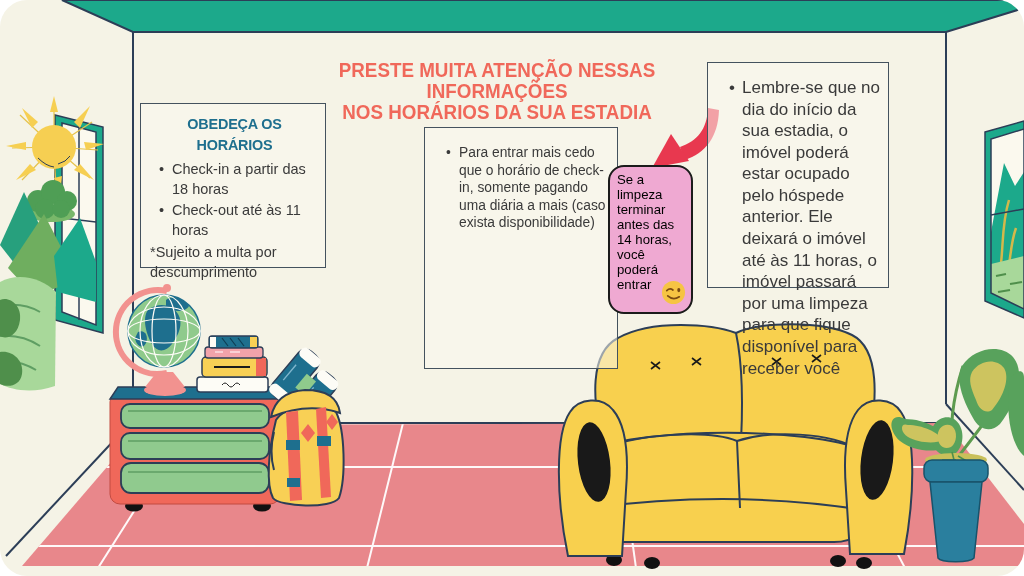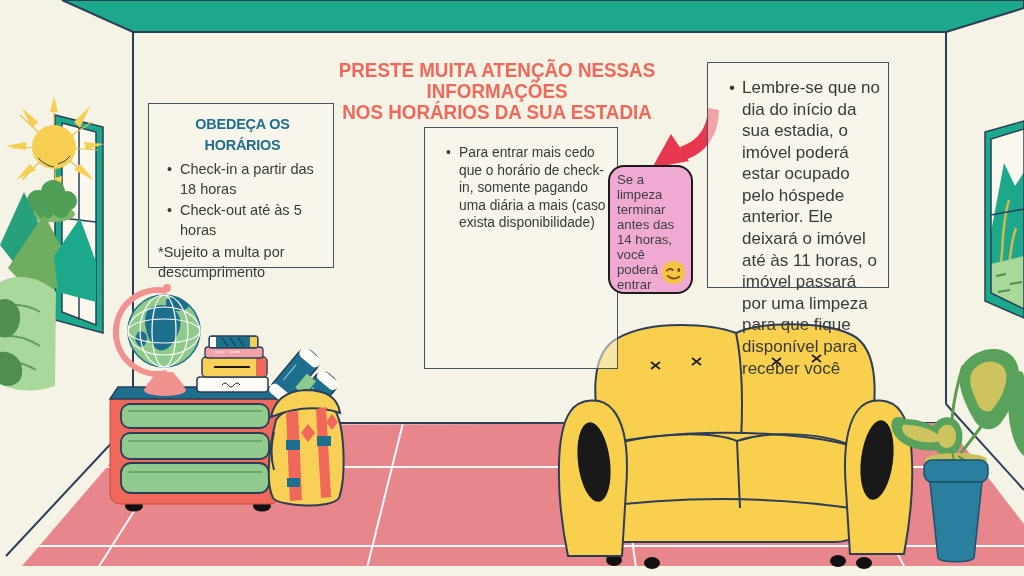--- a/index.html
+++ b/index.html
@@ -1,43 +1,43 @@
 <!DOCTYPE html>
 <html><head>
 <meta charset="utf-8">
 <style>
   html,body{margin:0;padding:0;}
   body{font-family:"Liberation Sans", sans-serif;}
-  .stage{position:relative;width:1024px;height:576px;overflow:hidden;background:#f5f3e6;}
+  .stage{position:relative;width:1024px;height:576px;overflow:hidden;background:#f5f3e6;border-radius:27px;}
   .stage svg.room{position:absolute;left:0;top:0;}
 
   .title{position:absolute;left:252px;top:60px;width:490px;text-align:center;
     color:#f0685a;font-weight:bold;font-size:20px;line-height:1.06;letter-spacing:0px;
     transform:scaleX(0.94);transform-origin:center top;}
 
   .info-box{position:absolute;border:1.6px solid #44525e;background:rgba(250,248,238,0.55);
     color:#3a3a3a;box-sizing:border-box;}
   .info-box ul{margin:3px 0 0 0;padding:0 0 0 22px;list-style:none;}
   .info-box li{position:relative;padding-left:0;}
   .info-box li::before{content:"\2022";position:absolute;left:-13px;top:0;}
 
   .left-box{left:140px;top:103px;width:186px;height:165px;padding:9px 6px 6px 9px;
-    font-size:14.5px;line-height:1.42;margin-left:8px;}
+    font-size:14.5px;line-height:1.42;}
   .left-box .heading{color:#1e6f8e;font-weight:bold;font-size:15px;text-align:center;
     letter-spacing:-0.2px;margin:0 0 2px 0;transform:scaleX(0.96);}
   .left-box .footnote{margin-top:1px;}
 
   .middle-box{left:392px;top:127px;width:194px;height:242px;padding:13px 6px 6px 12px;
     font-size:13.8px;line-height:1.27;margin-left:32px;}
   .right-box{left:707px;top:62px;width:182px;height:226px;padding:11px 6px 6px 12px;
     font-size:17px;line-height:1.27;}
 
-  .bubble{position:absolute;left:608px;top:165px;width:85px;height:129px;
+  .bubble{position:absolute;left:608px;top:165px;width:85px;height:149px;
     background:#efa9d2;border:2.3px solid #1b1b1b;border-radius:16px;
-    padding:5px 5px 5px 7px;font-size:13.2px;line-height:1.14;color:#404040;box-sizing:border-box;}
+    padding:5px 5px 5px 7px;font-size:13.2px;line-height:1.14;color:#000000;box-sizing:border-box;}
   .bubble .emoji{position:absolute;right:5px;bottom:7px;width:25px;height:25px;}
 </style>
 </head>
 <body>
 
 <div class="stage">
 
   <svg class="room" width="1024" height="576" viewBox="0 0 1024 576">
     <defs>
       <clipPath id="floorClip">
@@ -267,21 +267,21 @@
 
   <div class="title">
     <div>PRESTE MUITA ATENÇÃO NESSAS INFORMAÇÕES</div>
     <div>NOS HORÁRIOS DA SUA ESTADIA</div>
   </div>
 
   <div class="info-box left-box">
     <div class="heading">OBEDEÇA OS HORÁRIOS</div>
     <ul>
       <li>Check-in a partir das 18 horas</li>
-      <li>Check-out até às 5 horas</li>
+      <li>Check-out até às 11 horas</li>
     </ul>
     <div class="footnote">*Sujeito a multa por descumprimento</div>
   </div>
 
   <div class="info-box middle-box">
     <ul>
       <li>Para entrar mais cedo que o horário de check-in, somente pagando uma diária a mais (caso exista disponibilidade)</li>
     </ul>
   </div>
 

